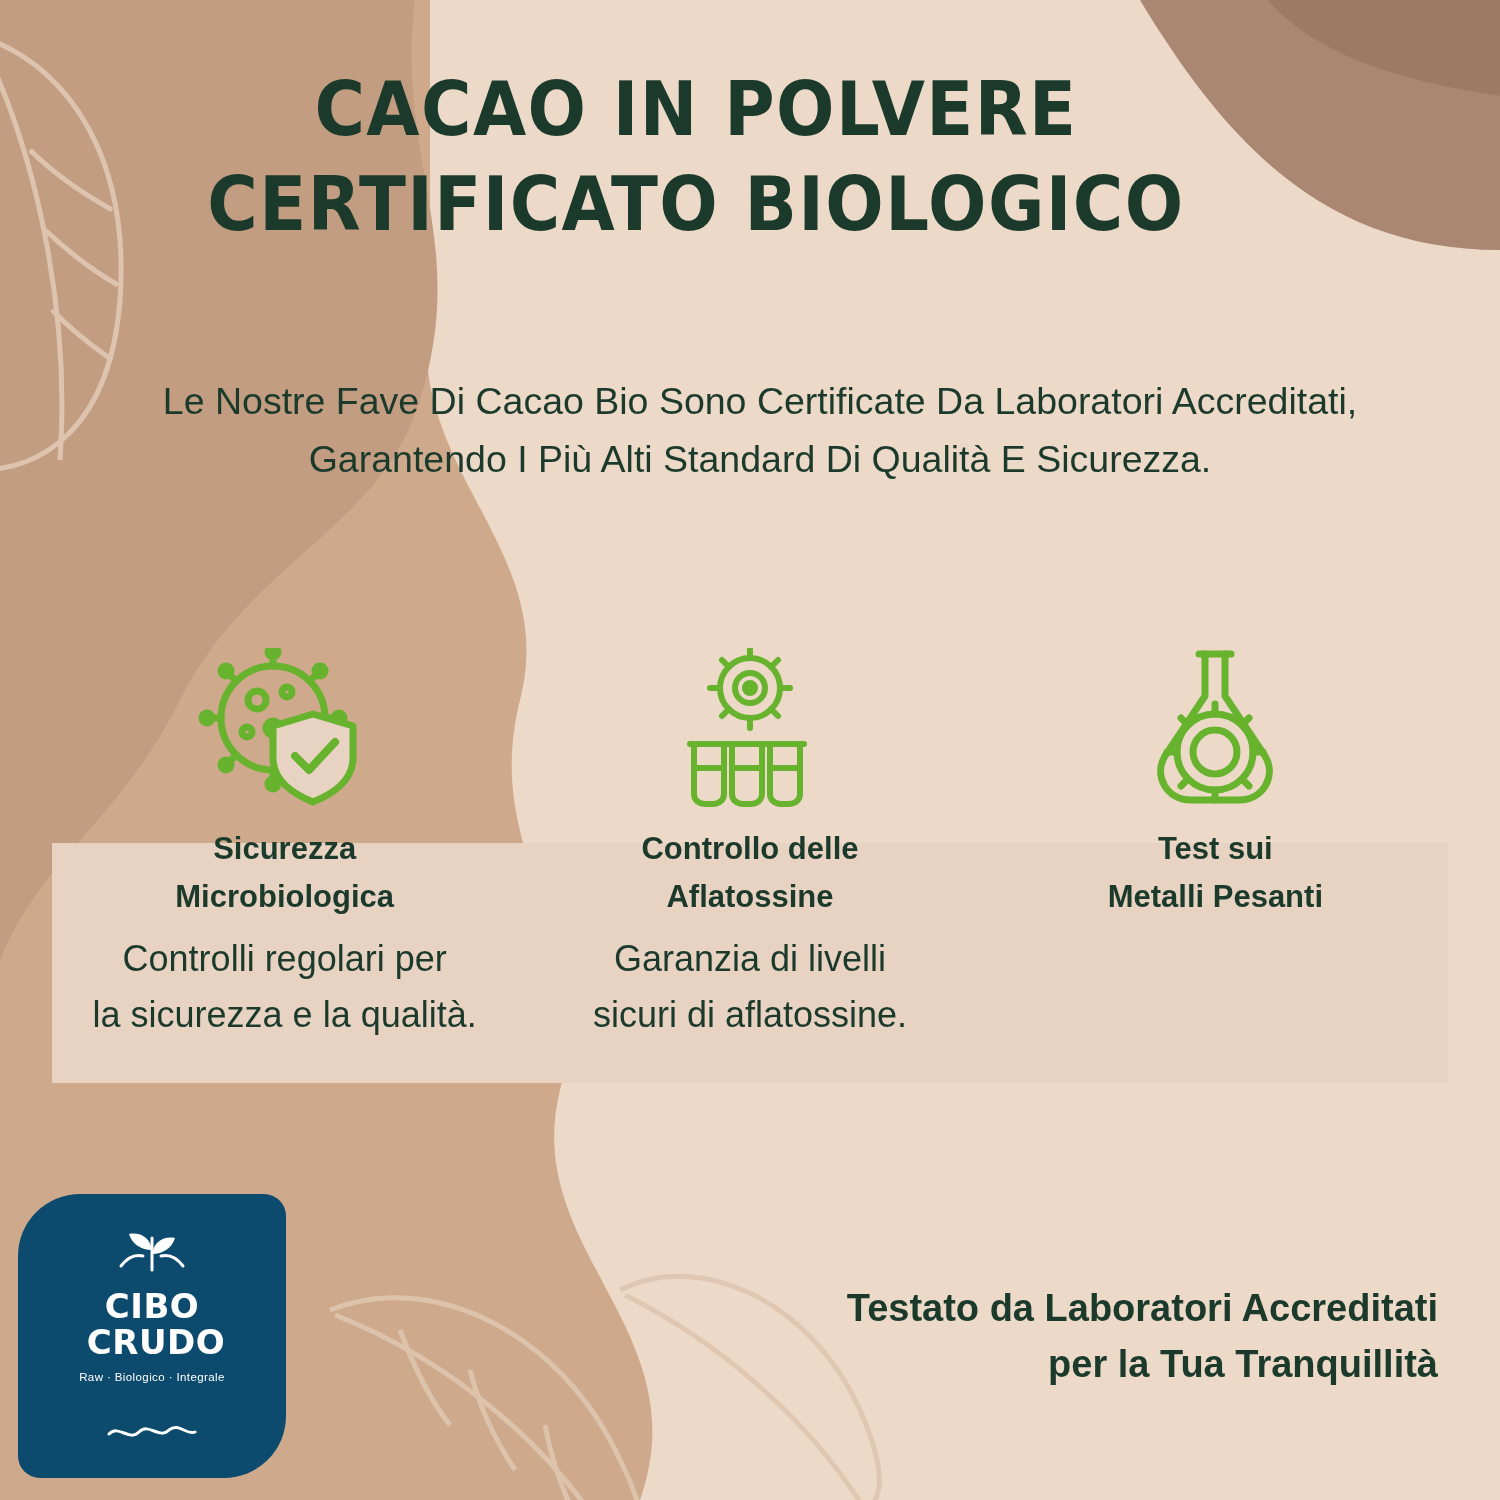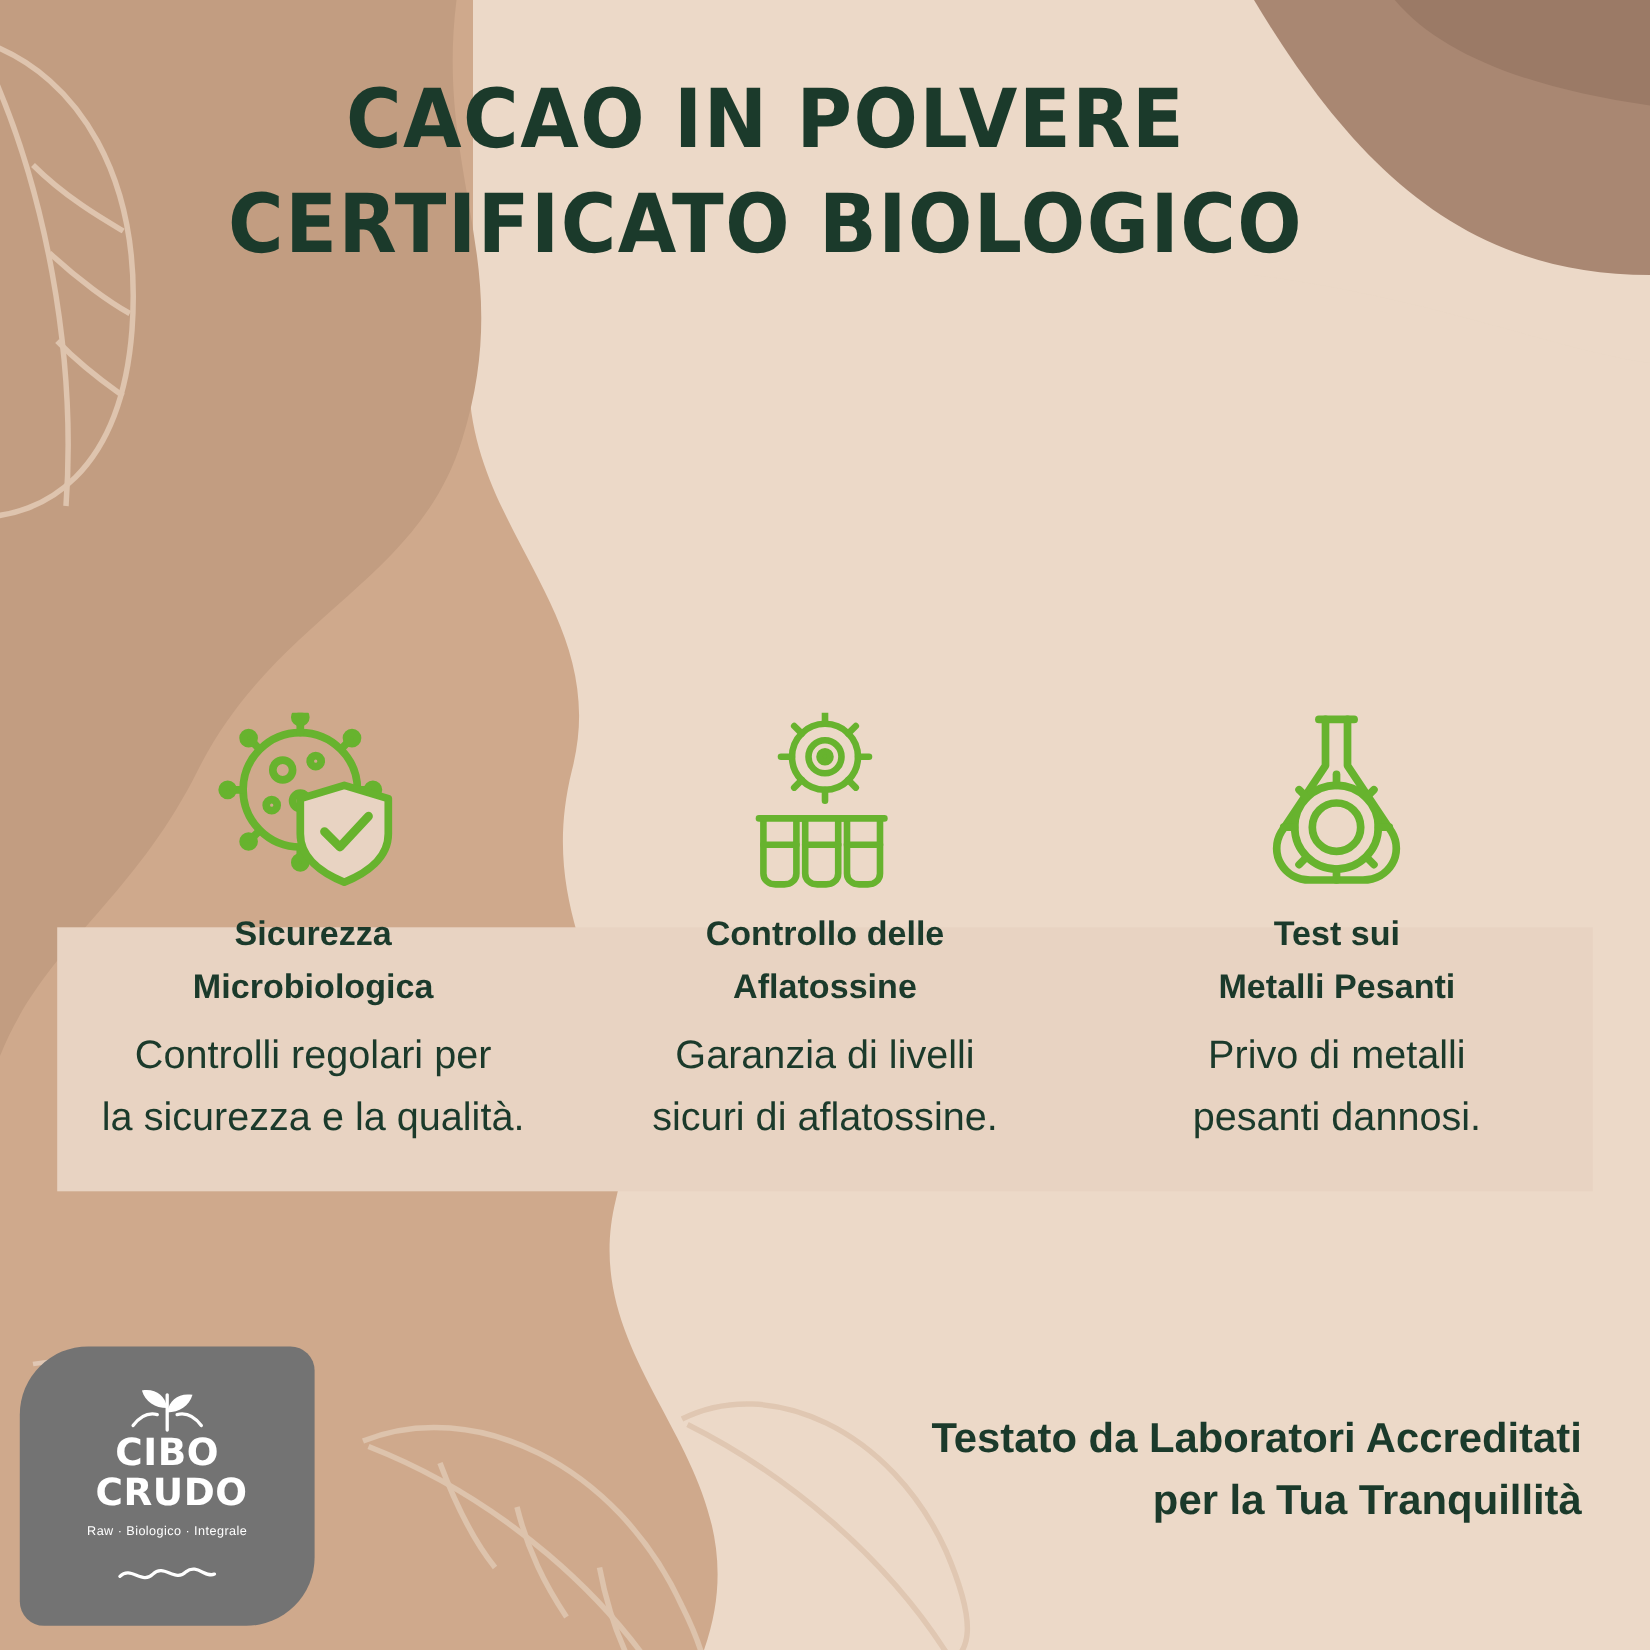--- a/index.html
+++ b/index.html
@@ -121,22 +121,22 @@
     line-height: 1.48;
     color: #1b3a2b;
     z-index: 6;
   }
   
   .logo-badge {
     position: absolute;
     left: 18px;
     bottom: 22px;
     width: 268px;
-    height: 254px;
-    background: #737373;
+    height: 284px;
+    background: #0c4a6e;
     border-radius: 62px 22px 62px 22px;
     z-index: 6;
   }
   .logo-inner {
     position: absolute;
     inset: 0;
     display: flex;
     flex-direction: column;
     align-items: center;
     justify-content: center;
@@ -222,20 +222,21 @@
         <path d="M30,1240 C110,1225 180,1280 205,1360"></path>
       </g>
     </svg>
   </div>
 
   <div class="title-block">
     <div class="title-line">Cacao in polvere</div>
     <div class="title-line">Certificato Biologico</div>
   </div>
 
+  <div class="subtitle">Le Nostre Fave Di Cacao Bio Sono Certificate Da Laboratori Accreditati, Garantendo I Più Alti Standard Di Qualità E Sicurezza.</div>
 
   <div class="feature-band"></div>
 
   <div class="features">
 
     <div class="feature">
       <div class="feature-icon">
         <svg width="180" height="170" viewBox="0 0 180 170" fill="none" xmlns="http://www.w3.org/2000/svg">
           <g stroke="#67b32e" stroke-width="7" stroke-linecap="round" stroke-linejoin="round" fill="none">
             <circle cx="78" cy="70" r="52"></circle>
@@ -344,24 +345,20 @@
               <path d="M-27,27 L-34,34"></path>
                 <path d="M27,-27 L34,-34"></path>
             </g>
           </g>
         </svg>
       </div>
       <div class="feature-title">
         <span>Test sui</span><br>
         <span>Metalli Pesanti</span>
       </div>
-      <div class="feature-desc">
-        <span>Privo di metalli</span><br>
-        <span>pesanti dannosi.</span>
-      </div>
     </div>
 
   </div>
 
   <div class="footer-text">
     <span>Testato da Laboratori Accreditati</span><br>
     <span>per la Tua Tranquillità</span>
   </div>
 
   <div class="logo-badge">

